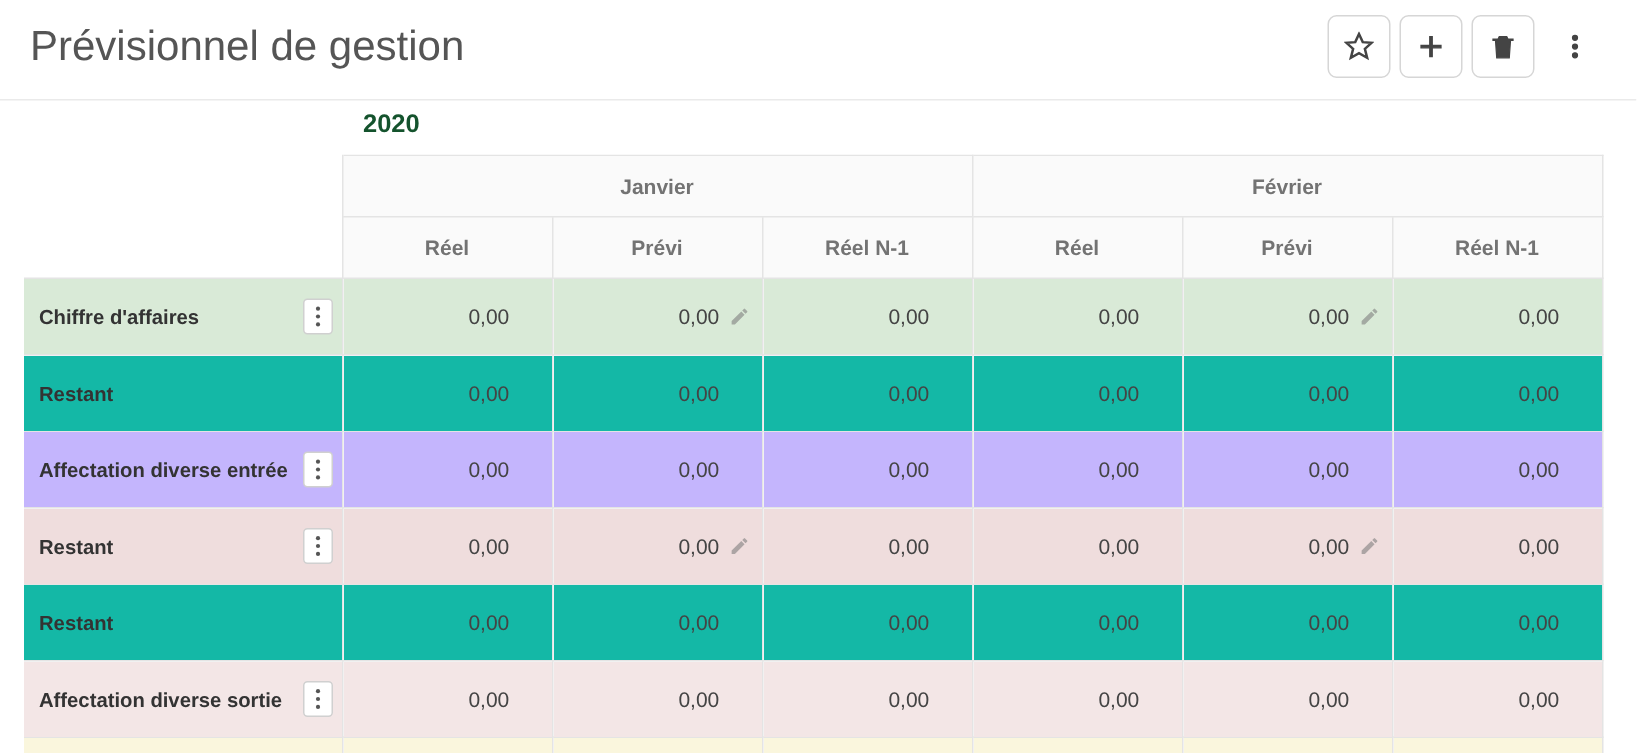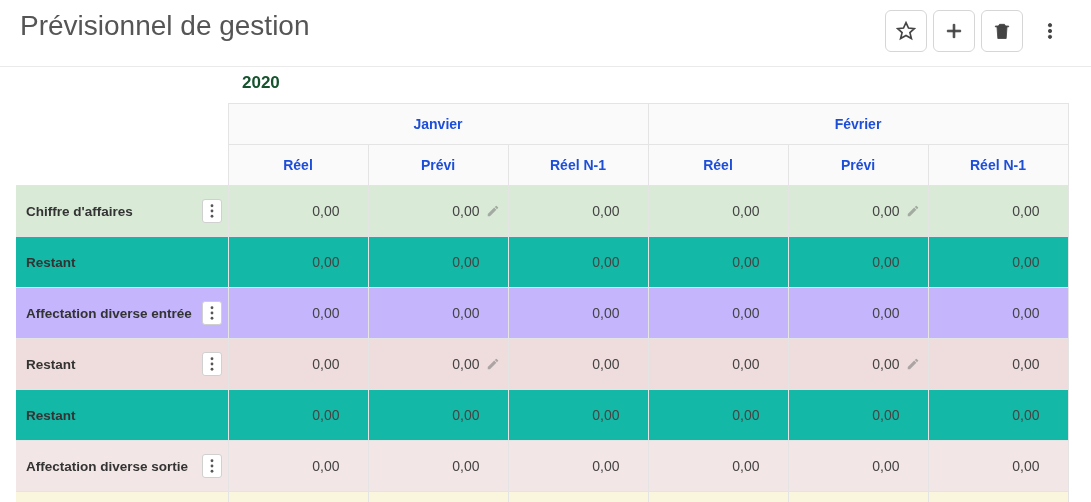--- a/index.html
+++ b/index.html
@@ -6,21 +6,21 @@
   body {
     font-family: -apple-system, BlinkMacSystemFont, "Segoe UI", Helvetica, Arial, sans-serif;
     background: #fff;
     color: #333;
     width: 1091px;
     overflow: hidden;
   }
 
   .header-bar {
     display: flex;
-    align-items: flex-start;
+    align-items: center;
     padding: 10px 20px 14px 20px;
     border-bottom: 1px solid #eaeaea;
   }
   .page-title {
     font-size: 28px;
     font-weight: 400;
     color: #555;
     flex: 1;
   }
   .header-actions {
@@ -63,21 +63,21 @@
   }
 
   th, td {
     border: 1px solid #e4e4e4;
     font-size: 14px;
   }
 
   thead th {
     background: #fafafa;
     font-weight: 600;
-    color: #1d4ed8;
+    color: #737373;
     text-align: center;
     padding: 12px 0;
   }
 
   th.rowhead-col { width: 212px; min-width:212px; border-left:none;}
   thead tr:first-child th.rowhead-col { border-top:none; background:#fff; border-right:1px solid #e4e4e4;}
   thead tr:nth-child(2) th.rowhead-col { border-top:none; background:#fff;}
   th.month-head { width: 420px; }
   th.sub-head { width: 140px; }
 

